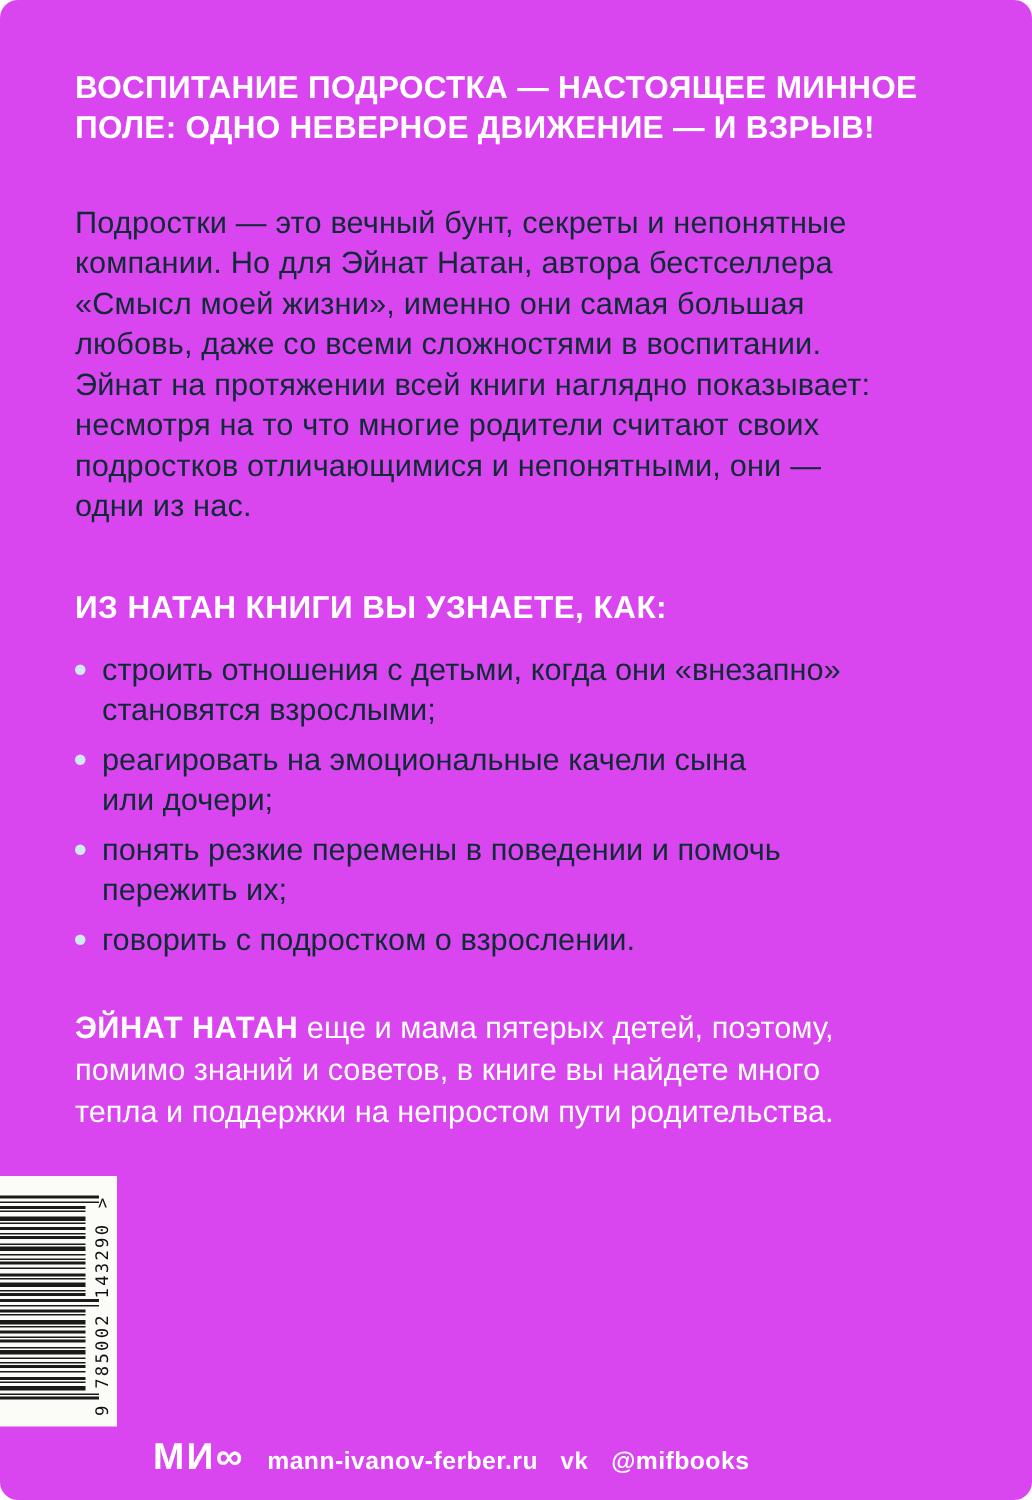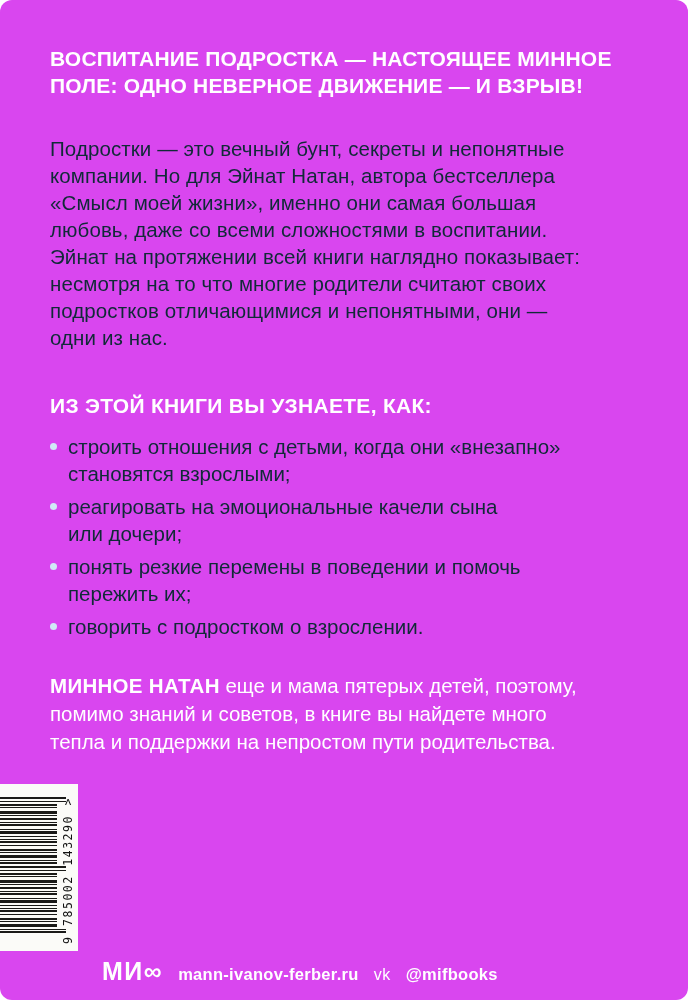--- a/index.html
+++ b/index.html
@@ -79,21 +79,21 @@
   }
 
   
   .footer {
     position:absolute; left:102px; top:926px;
     display:flex; align-items:baseline; gap:15px;
     color:#ffffff;
   }
   .mif-logo { font-size:25px; font-weight:600; letter-spacing:1.5px; }
   .site { font-size:16.5px; font-weight:600; letter-spacing:0.3px;margin-top:39px; }
-  .vk-icon { font-size:16px; font-weight:400; letter-spacing:0.5px; }
+  .vk-icon { font-size:16px; font-weight:700; letter-spacing:0.5px; }
   .handle { font-size:16.5px; font-weight:600; letter-spacing:0.3px; }
 </style>
 </head>
 <body>
 
 <div class="cover">
 
   <div class="content">
 
     <h2 class="headline">ВОСПИТАНИЕ ПОДРОСТКА — НАСТОЯЩЕЕ МИННОЕ
@@ -101,21 +101,21 @@
 
     <p class="intro">Подростки — это вечный бунт, секреты и непонятные
 компании. Но для Эйнат Натан, автора бестселлера
 «Смысл моей жизни», именно они самая большая
 любовь, даже со всеми сложностями в воспитании.
 Эйнат на протяжении всей книги наглядно показывает:
 несмотря на то что многие родители считают своих
 подростков отличающимися и непонятными, они —
 одни из нас.</p>
 
-    <h3 class="list-heading">ИЗ ЭТОЙ КНИГИ ВЫ УЗНАЕТЕ, КАК:</h3>
+    <h3 class="list-heading">ИЗ НАТАН КНИГИ ВЫ УЗНАЕТЕ, КАК:</h3>
 
     <ul class="benefits">
       <li>
         <span class="dot"></span>
         <span class="item-text">строить отношения с детьми, когда они «внезапно»
 становятся взрослыми;</span>
       </li>
       <li>
         <span class="dot"></span>
         <span class="item-text">реагировать на эмоциональные качели сына
@@ -125,21 +125,21 @@
         <span class="dot"></span>
         <span class="item-text">понять резкие перемены в поведении и помочь
 пережить их;</span>
       </li>
       <li>
         <span class="dot"></span>
         <span class="item-text">говорить с подростком о взрослении.</span>
       </li>
     </ul>
 
-    <p class="author-note"><span class="lead">МИННОЕ НАТАН</span><span> еще и мама пятерых детей, поэтому,
+    <p class="author-note"><span class="lead">ЭЙНАТ НАТАН</span><span> еще и мама пятерых детей, поэтому,
 помимо знаний и советов, в книге вы найдете много
 тепла и поддержки на непростом пути родительства.</span></p>
 
   </div>
 
   <div class="barcode-box">
     <div class="bars" id="bars">
         <div class="bar long" style="height: 2px; margin-bottom: 2px;"></div>
         <div class="bar long" style="height: 1px; margin-bottom: 2px;"></div>
         <div class="bar" style="height: 2px; margin-bottom: 1px;"></div>

